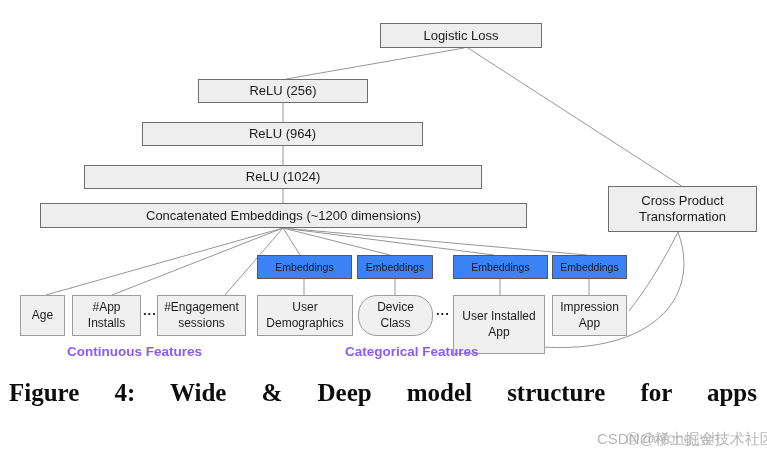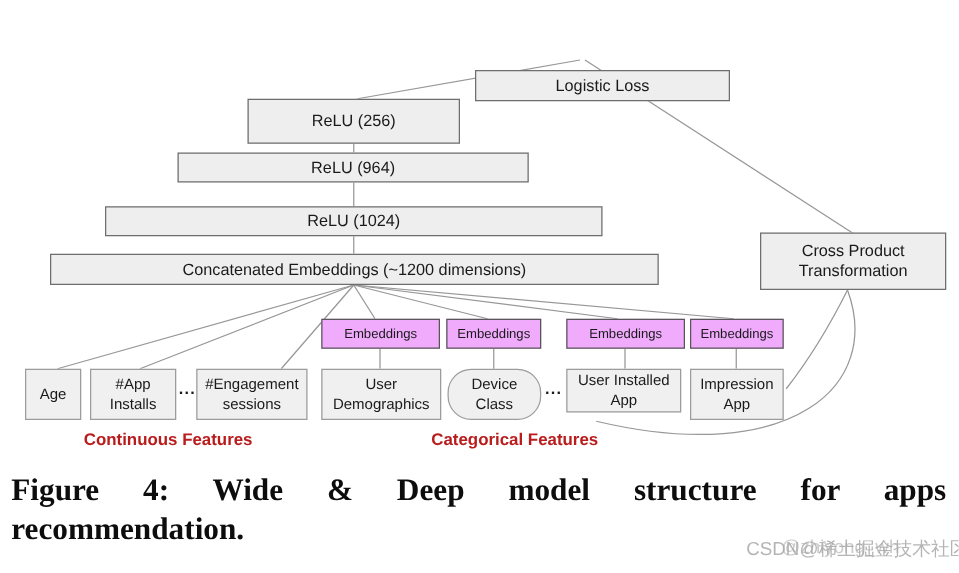--- a/index.html
+++ b/index.html
@@ -12,28 +12,28 @@
   .node {
     position:absolute; box-sizing:border-box;
     background:#eeeeee; border:1px solid #6e6e6e;
     display:flex; flex-direction:column; align-items:center; justify-content:center;
     text-align:center; font-size:13px; color:#1a1a1a; line-height:1.2;
   }
   .node.feature {
     background:#f0f0f0; border-color:#9c9c9c; font-size:12px; line-height:1.3;
   }
   .node.embedding {
-    background:#f0abfc; border-color:#575757; font-size:10.5px;
+    background:#3b82f6; border-color:#575757; font-size:10.5px;
   }
   .dots {
     position:absolute; font-size:13px; font-weight:bold; color:#1a1a1a;
     letter-spacing:1px;
   }
   .group-label {
-    position:absolute; font-size:13.5px; font-weight:bold; color:#b91c1c;
+    position:absolute; font-size:13.5px; font-weight:bold; color:#8b5cf6;
   }
   .caption {
     position:absolute; left:9px; right:10px; top:377px;
     font-family:"Liberation Serif", serif; font-weight:bold;
     font-size:25px; color:#0d0d0d; line-height:31px;
   }
   .caption .l1 { text-align:justify; text-align-last:justify; }
   .caption .l2 { text-align:left; }
   .watermark {
     position:absolute; left:597px; top:429px; width:165px; height:24px;
@@ -61,23 +61,23 @@
     <line x1="283" y1="228" x2="494" y2="255"></line>
     <line x1="283" y1="228" x2="587" y2="255"></line>
     <line x1="304" y1="279" x2="304" y2="295"></line>
     <line x1="395" y1="279" x2="395" y2="295"></line>
     <line x1="500" y1="279" x2="500" y2="295"></line>
     <line x1="589" y1="279" x2="589" y2="295"></line>
     <path d="M 678 232 C 663 262 647 288 629 311"></path>
     <path d="M 678 232 C 706 308 634 374 477 337"></path>
   </svg>
 
-  <div class="node" style="left:380px; top:23px; width:204px; height:25px;margin-top:33px;">Logistic Loss</div>
+  <div class="node" style="left:380px; top:23px; width:162px; height:25px;">Logistic Loss</div>
 
-  <div class="node" style="left:198px; top:79px; width:170px; height:36px;">ReLU (256)</div>
+  <div class="node" style="left:198px; top:79px; width:170px; height:24px;">ReLU (256)</div>
 
   <div class="node" style="left:142px; top:122px; width:281px; height:24px;">ReLU (964)</div>
 
   <div class="node" style="left:84px; top:165px; width:398px; height:24px;text-align:right;">ReLU (1024)</div>
 
   <div class="node" style="left:40px; top:203px; width:487px; height:25px;text-align:center;">Concatenated Embeddings (~1200 dimensions)</div>
 
   <div class="node" style="left:608px; top:186px; width:149px; height:46px;">
     <span>Cross Product</span>
     <span>Transformation</span>
@@ -107,37 +107,36 @@
     <span>Demographics</span>
   </div>
 
   <div class="node feature" style="left:358px; top:295px; width:75px; height:41px;border-radius:19px;">
     <span>Device</span>
     <span>Class</span>
   </div>
 
   <div class="dots" style="left:436px; top:303px;">...</div>
 
-  <div class="node feature" style="left:453px; top:295px; width:92px; height:35px;">
+  <div class="node feature" style="left:453px; top:295px; width:92px; height:59px;">
     <span>User Installed</span>
     <span>App</span>
   </div>
 
   <div class="node feature" style="left:552px; top:295px; width:75px; height:41px;">
     <span>Impression</span>
     <span>App</span>
   </div>
 
   <div class="group-label" style="left:67px; top:344px;">Continuous Features</div>
 
   <div class="group-label" style="left:345px; top:344px;">Categorical Features</div>
 
   <div class="caption">
     <div class="l1">Figure 4: Wide &amp; Deep model structure for apps</div>
-    <div class="l2">recommendation.</div>
   </div>
 
   <div class="watermark">
     <span class="wm-base">CSDN@稀土掘金技术社区</span>
     <span class="wm-overlay">@zhiyong_wh</span>
   </div>
 
 </div>
 
 </body></html>

